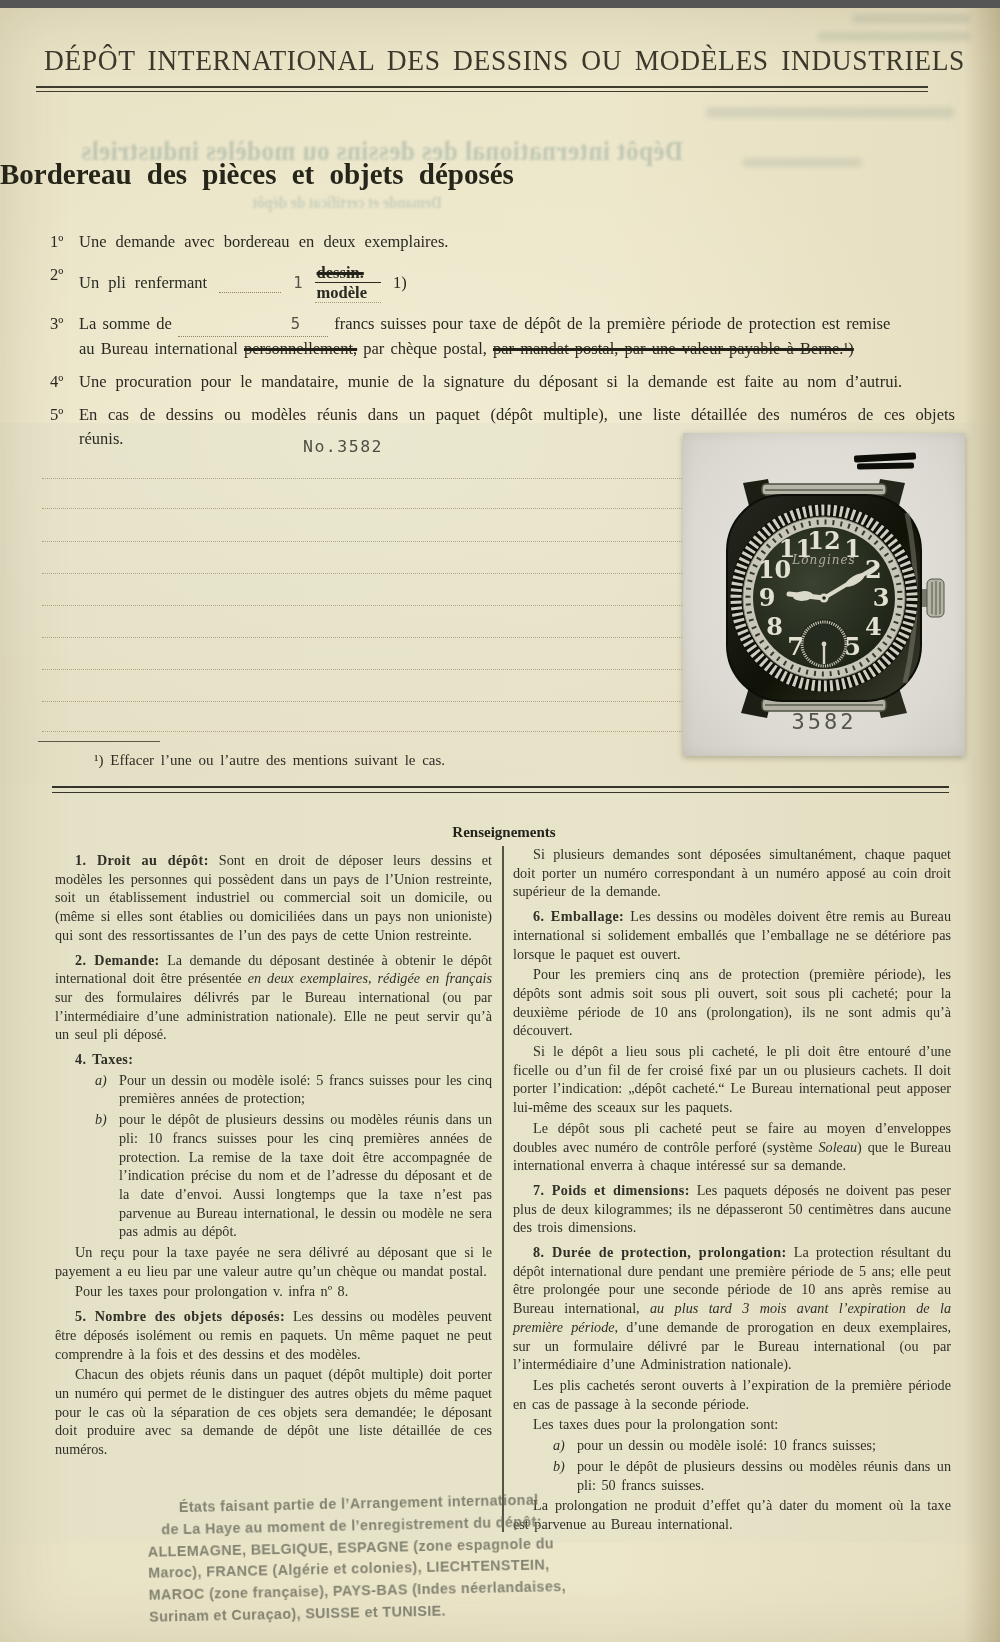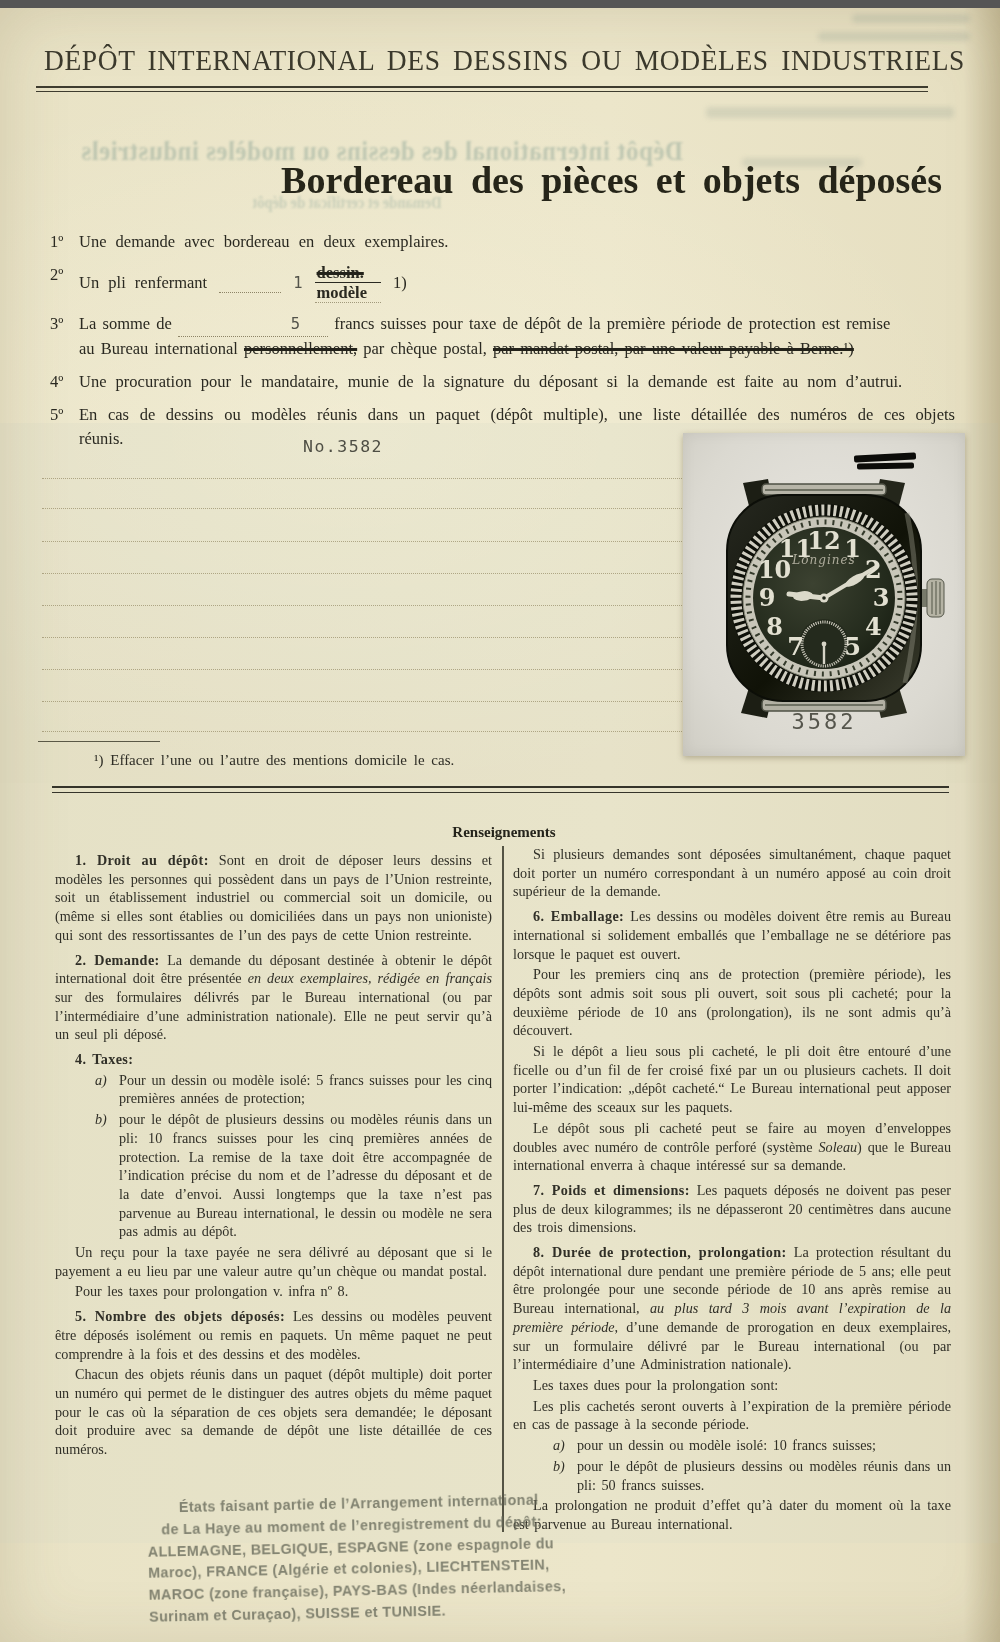--- a/index.html
+++ b/index.html
@@ -24,22 +24,22 @@
     filter:blur(1.2px);text-align:center;pointer-events:none;}
   .ghost1{left:58px;top:129px;width:648px;font-size:25px;letter-spacing:.5px;}
   .ghost2{left:222px;top:187px;width:250px;font-size:14.5px;color:rgba(88,130,124,.24);}
   .smudge{position:absolute;background:rgba(98,126,118,.16);filter:blur(2.5px);border-radius:4px;pointer-events:none;}
   .sm1{left:852px;top:6px;width:118px;height:9px;}
   .sm2{left:818px;top:24px;width:152px;height:9px;}
   .sm3{left:706px;top:99px;width:248px;height:11px;}
   .sm4{left:742px;top:150px;width:120px;height:9px;}
 
   
-  .doc-title{position:absolute;left:0;right:72px;top:150px;margin:0;text-align:right;
-    font-size:38px;font-weight:bold;word-spacing:8px;color:#262519;}
+  .doc-title{position:absolute;left:0;right:72px;top:150px;margin:0;text-align:left;
+    font-size:29px;font-weight:bold;word-spacing:8px;color:#262519;}
 
   
   .items{position:absolute;left:50px;top:222px;width:905px;font-size:16.5px;line-height:24px;color:#2a2921;}
   .item{position:relative;padding-left:29px;margin-bottom:9px;text-align:justify;word-spacing:5px;}
   .item .inum{position:absolute;left:0;top:0;word-spacing:0;}
   .tight{word-spacing:2px;}
   .blank{display:inline-block;border-bottom:1.2px dotted #8d8466;min-height:18px;vertical-align:baseline;}
   .blank2{width:62px;}
   .blank3{width:150px;text-align:right;padding-right:28px;box-sizing:border-box;}
   .typed{font-family:"DejaVu Sans Mono",monospace;font-size:15.5px;color:#53534a;word-spacing:0;}
@@ -232,45 +232,45 @@
         <text x="84.0" y="173.0" class="numeral">9</text>
         <text x="91.6" y="144.5" class="numeral">10</text>
         <text x="112.5" y="123.6" class="numeral">11</text>
       </svg>
     <div class="redaction red1"></div>
     <div class="redaction red2"></div>
     <div class="photo-caption">3582</div>
   </div>
 
   <div class="fn-rule"></div>
-  <div class="footnote">¹) Effacer l’une ou l’autre des mentions domicile le cas.</div>
+  <div class="footnote">¹) Effacer l’une ou l’autre des mentions suivant le cas.</div>
 
   <div class="sep-double"></div>
   <h2 class="rens-head">Renseignements</h2>
   <div class="col col-left" id="col-left">
       <p class="para sec"><span class="b">1. Droit au dépôt:</span><span> Sont en droit de déposer leurs dessins et modèles les personnes qui possèdent dans un pays de l’Union restreinte, soit un établissement industriel ou commercial soit un domicile, ou (même si elles sont établies ou domiciliées dans un pays non unioniste) qui sont des ressortissantes de l’un des pays de cette Union restreinte.</span></p>
       <p class="para sec"><span class="b">2. Demande:</span><span> La demande du déposant destinée à obtenir le dépôt international doit être présentée </span><span class="i">en deux exemplaires, rédigée en français</span><span> sur des formulaires délivrés par le Bureau international (ou par l’intermédiaire d’une administration nationale). Elle ne peut servir qu’à un seul pli déposé.</span></p>
       <p class="para sec"><span class="b">4. Taxes:</span></p>
       <p class="para plist"><span class="marker">a)</span><span>Pour un dessin ou modèle isolé: 5 francs suisses pour les cinq premières années de protection;</span></p>
       <p class="para plist"><span class="marker">b)</span><span>pour le dépôt de plusieurs dessins ou modèles réunis dans un pli: 10 francs suisses pour les cinq premières années de protection. La remise de la taxe doit être accompagnée de l’indication précise du nom et de l’adresse du déposant et de la date d’envoi. Aussi longtemps que la taxe n’est pas parvenue au Bureau international, le dessin ou modèle ne sera pas admis au dépôt.</span></p>
       <p class="para"><span>Un reçu pour la taxe payée ne sera délivré au déposant que si le payement a eu lieu par une valeur autre qu’un chèque ou mandat postal.</span></p>
       <p class="para"><span>Pour les taxes pour prolongation v. infra nº 8.</span></p>
       <p class="para sec"><span class="b">5. Nombre des objets déposés:</span><span> Les dessins ou modèles peuvent être déposés isolément ou remis en paquets. Un même paquet ne peut comprendre à la fois et des dessins et des modèles.</span></p>
       <p class="para"><span>Chacun des objets réunis dans un paquet (dépôt multiple) doit porter un numéro qui permet de le distinguer des autres objets du même paquet pour le cas où la séparation de ces objets sera demandée; le déposant doit produire avec sa demande de dépôt une liste détaillée de ces numéros.</span></p>
     </div>
   <div class="col col-right" id="col-right">
       <p class="para"><span>Si plusieurs demandes sont déposées simultanément, chaque paquet doit porter un numéro correspondant à un numéro apposé au coin droit supérieur de la demande.</span></p>
       <p class="para sec"><span class="b">6. Emballage:</span><span> Les dessins ou modèles doivent être remis au Bureau international si solidement emballés que l’emballage ne se détériore pas lorsque le paquet est ouvert.</span></p>
       <p class="para"><span>Pour les premiers cinq ans de protection (première période), les dépôts sont admis soit sous pli ouvert, soit sous pli cacheté; pour la deuxième période de 10 ans (prolongation), ils ne sont admis qu’à découvert.</span></p>
       <p class="para"><span>Si le dépôt a lieu sous pli cacheté, le pli doit être entouré d’une ficelle ou d’un fil de fer croisé fixé par un ou plusieurs cachets. Il doit porter l’indication: „dépôt cacheté.“ Le Bureau international peut apposer lui-même des sceaux sur les paquets.</span></p>
       <p class="para"><span>Le dépôt sous pli cacheté peut se faire au moyen d’enveloppes doubles avec numéro de contrôle perforé (système </span><span class="i">Soleau</span><span>) que le Bureau international enverra à chaque intéressé sur sa demande.</span></p>
-      <p class="para sec"><span class="b">7. Poids et dimensions:</span><span> Les paquets déposés ne doivent pas peser plus de deux kilogrammes; ils ne dépasseront 20 centimètres dans aucune des trois dimensions.</span></p>
+      <p class="para sec"><span class="b">7. Poids et dimensions:</span><span> Les paquets déposés ne doivent pas peser plus de deux kilogrammes; ils ne dépasseront 50 centimètres dans aucune des trois dimensions.</span></p>
       <p class="para sec"><span class="b">8. Durée de protection, prolongation:</span><span> La protection résultant du dépôt international dure pendant une première période de 5 ans; elle peut être prolongée pour une seconde période de 10 ans après remise au Bureau international, </span><span class="i">au plus tard 3 mois avant l’expiration de la première période</span><span>, d’une demande de prorogation en deux exemplaires, sur un formulaire délivré par le Bureau international (ou par l’intermédiaire d’une Administration nationale).</span></p>
+      <p class="para"><span>Les plis cachetés seront ouverts à l’expiration de la première période en cas de passage à la seconde période.</span></p>
       <p class="para"><span>Les taxes dues pour la prolongation sont:</span></p>
-      <p class="para"><span>Les plis cachetés seront ouverts à l’expiration de la première période en cas de passage à la seconde période.</span></p>
       <p class="para plist"><span class="marker">a)</span><span>pour un dessin ou modèle isolé: 10 francs suisses;</span></p>
       <p class="para plist"><span class="marker">b)</span><span>pour le dépôt de plusieurs dessins ou modèles réunis dans un pli: 50 francs suisses.</span></p>
       <p class="para"><span>La prolongation ne produit d’effet qu’à dater du moment où la taxe est parvenue au Bureau international.</span></p>
     </div>
   <div class="col-divider"></div>
 
   <div class="stamp" id="stamp">
       <div class="stamp-line ml32">États faisant partie de l’Arrangement international</div>
       <div class="stamp-line ml16">de La Haye au moment de l’enregistrement du dépôt:</div>
       <div class="stamp-line">ALLEMAGNE, BELGIQUE, ESPAGNE (zone espagnole du</div>

